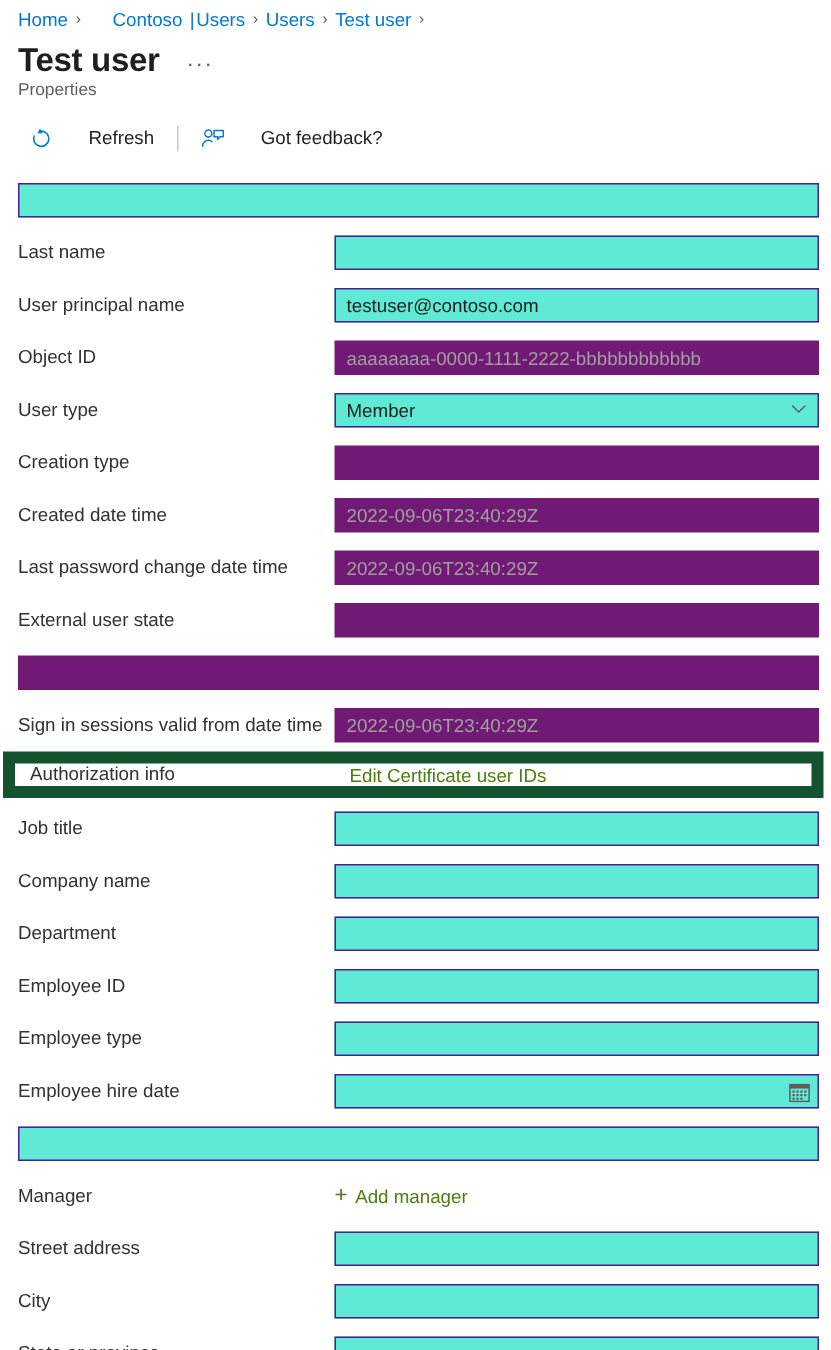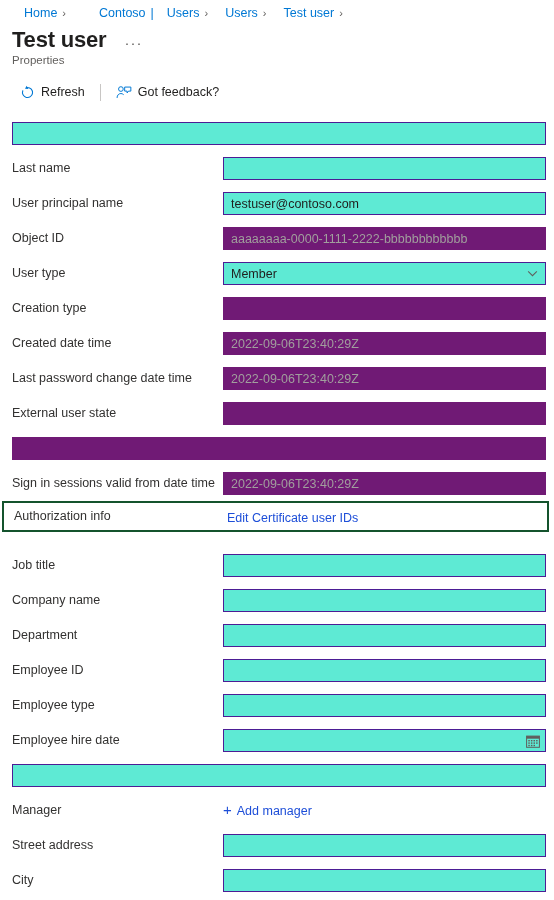--- a/index.html
+++ b/index.html
@@ -24,21 +24,20 @@
     height: 22px;
     padding: 0 0 0 12px;
     font-size: 12.5px;
     white-space: nowrap;
     margin-top: 2px;
   }
   .bc-link {
     color: #0078d4;
     text-decoration: none;
     cursor: pointer;
-    margin-left: 12px;
   }
   .bc-sep {
     color: #605e5c;
     margin: 0 5px;
     font-size: 11px;
   }
   .bc-gap { display: inline-block; width: 16px; }
   .bc-pipe {
     color: #0078d4;
     margin: 0 1px 0 5px;
@@ -87,20 +86,21 @@
     display: flex;
     align-items: center;
     height: 26px;
     padding: 0 6px;
     font-size: 12.5px;
     color: #0078d4;
     cursor: pointer;
     background: transparent;
     border: none;
     font-family: "Liberation Sans", sans-serif;
+    gap: 18px;
   }
   .cmd-btn .lbl { margin-left: 6px; color: #201f1e; }
   .cmd-divider {
     width: 1px;
     height: 17px;
     background: #c8c6c4;
     margin: 0 9px;
   }
   .ico { display: inline-flex; align-items: center; justify-content: center; }
 
@@ -110,23 +110,23 @@
   }
   .frow {
     display: flex;
     align-items: center;
     height: 35px;
     position: relative;
     padding-left: 12px;
     box-sizing: border-box;
   }
   .frow.highlight {
-    border: 2px solid #14532d;
+    border: 8px solid #14532d;
     padding-left: 10px;
-    margin: 0 5px 16px 2px;
+    margin: 0 5px 3px 2px;
     height: 31px;
   }
   .flabel {
     width: 211px;
     flex: 0 0 211px;
     font-size: 12.5px;
     color: #323130;
     line-height: 15px;
   }
   .frow.highlight .flabel { flex-basis: 213px; width: 213px; }
@@ -179,21 +179,21 @@
     position: absolute;
     right: 14px;
     top: 50%;
     transform: translateY(-50%);
     cursor: pointer;
     display: flex;
   }
 
   .link {
     font-size: 12.5px;
-    color: #1d4ed8;
+    color: #4d7c0f;
     cursor: pointer;
     text-decoration: none;
     display: inline-flex;
     align-items: center;
   }
   .link .plus {
     font-size: 15px;
     margin-right: 5px;
     font-weight: 400;
     line-height: 12px;

